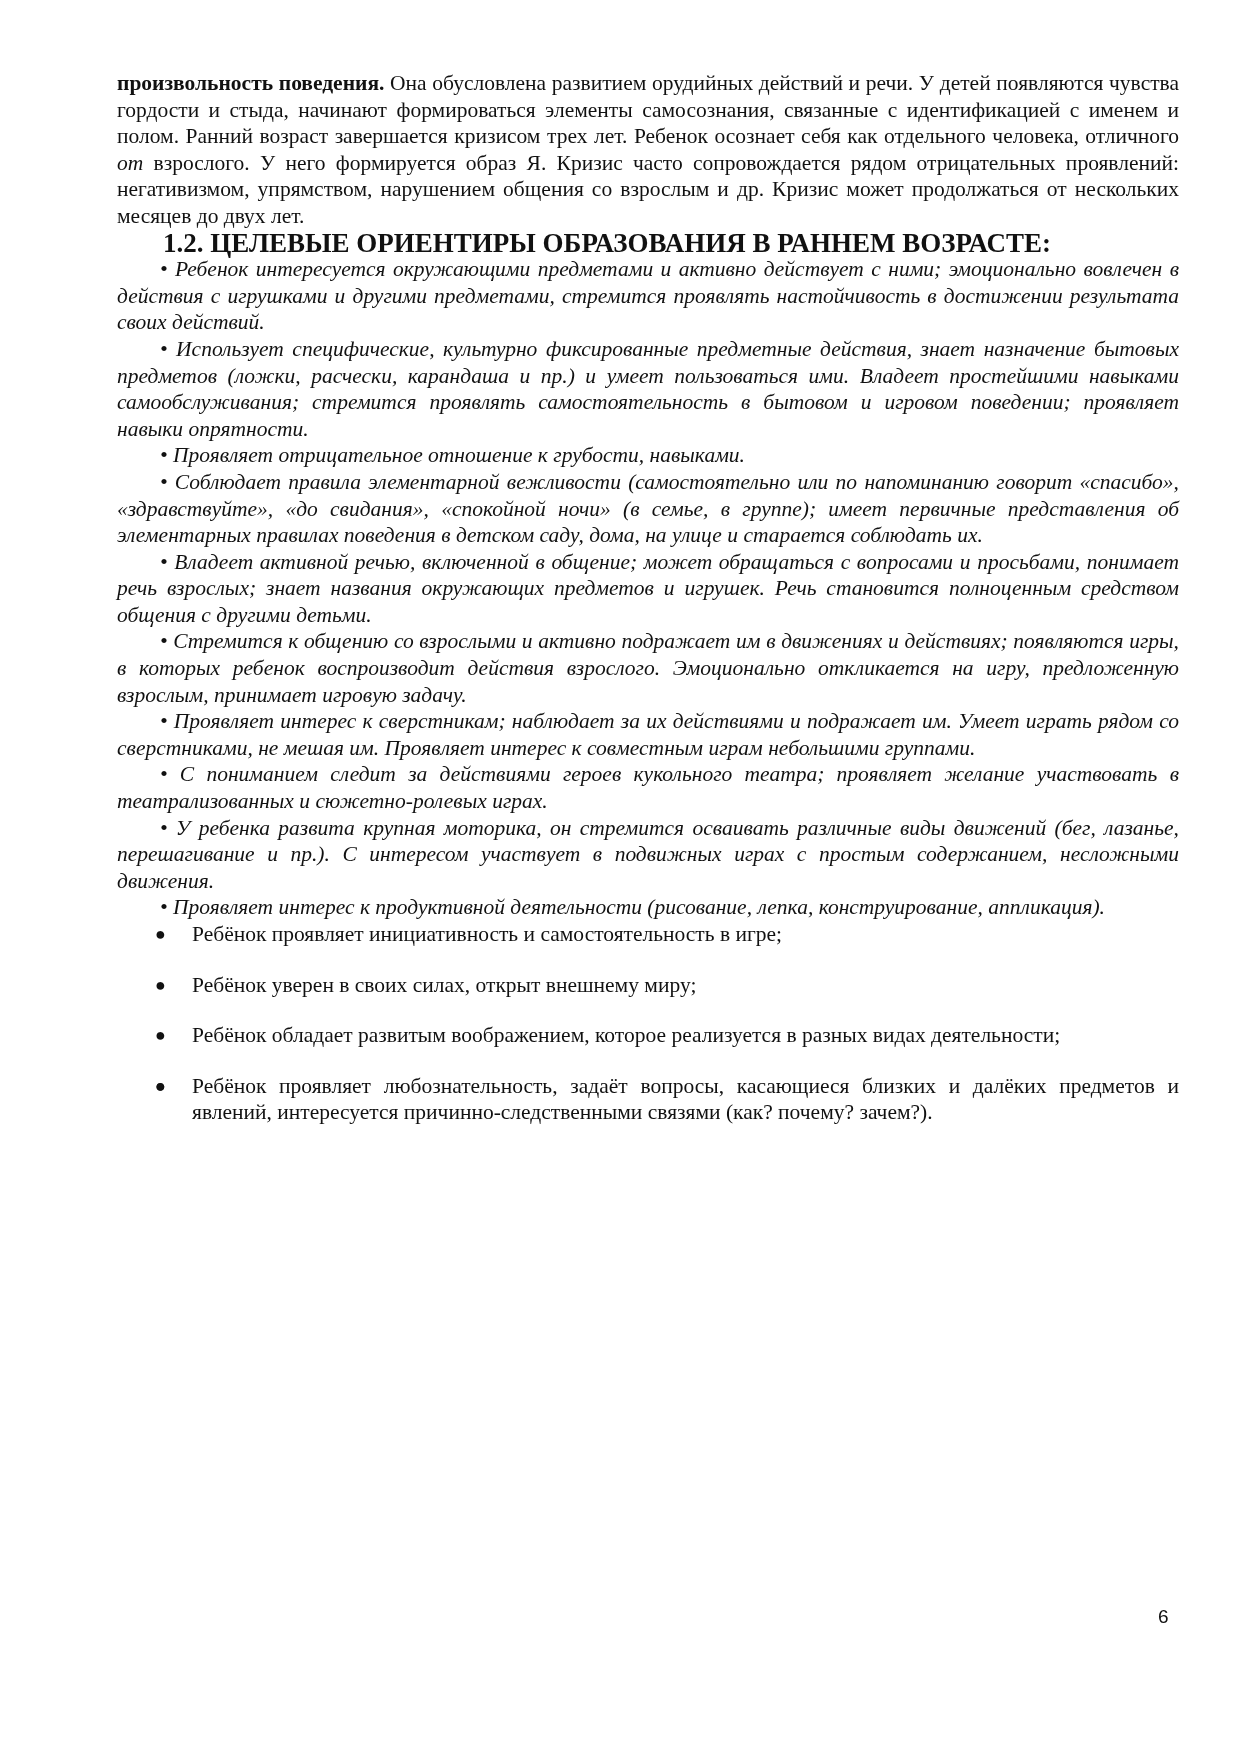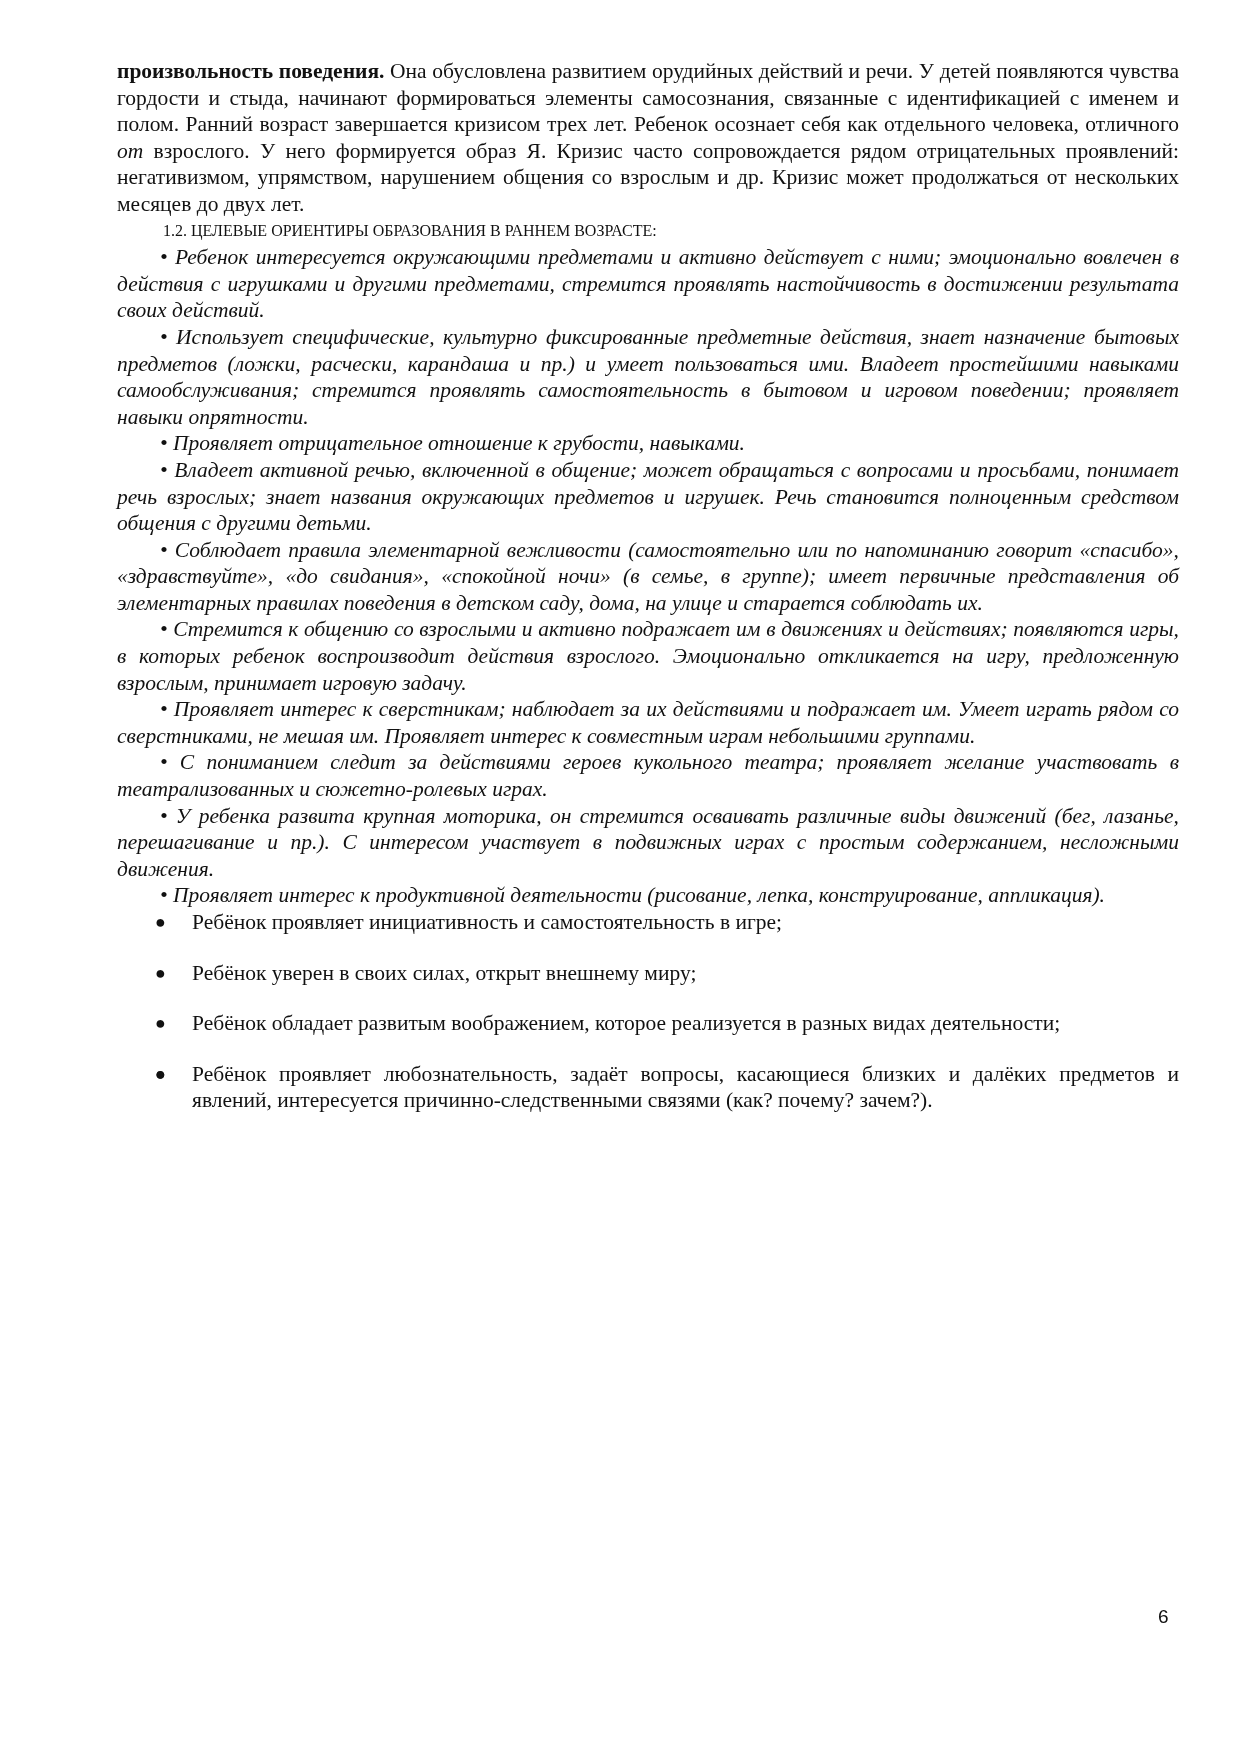--- a/index.html
+++ b/index.html
@@ -1,45 +1,45 @@
 <!DOCTYPE html>
 <html><head>
 <meta charset="utf-8">
 <style>
   html, body { margin: 0; padding: 0; background: #ffffff; }
   body { width: 1240px; height: 1754px; position: relative; overflow: hidden; }
   .page {
-    position: absolute; left: 117px; top: 58px; width: 1062px;
+    position: absolute; left: 117px; top: 70px; width: 1062px;
     font-family: "Liberation Serif", serif; font-size: 21.5px; line-height: 26.6px;
     color: #111; text-align: justify;
   }
   .page p { margin: 0; }
   .indent { text-indent: 43px; font-style: italic; }
-  .heading { font-weight: normal; margin: 0 0 0 46px !important; font-size: 16px; }
+  .heading { font-weight: bold; margin: 0 0 0 46px !important; font-size: 27px; }
   .bullets { list-style: none; margin: 0; padding: 0; }
   .bullets li { position: relative; padding-left: 75px; margin-bottom: 24px; }
   .bullets li .dot { position: absolute; left: 38px; top: 0; font-size: 18px; }
   .page-number {
     position: absolute; left: 1158px; top: 1606px;
     font-family: "Liberation Sans", sans-serif; font-size: 19px; color: #111;
   }
 </style>
 </head>
 <body>
 
 <div class="page">
   <p><b>произвольность поведения.</b><span> Она обусловлена развитием орудийных действий и речи. У детей появляются чувства гордости и стыда, начинают формироваться элементы самосознания, связанные с идентификацией с именем и полом. Ранний возраст завершается кризисом трех лет. Ребенок осознает себя как отдельного человека, отличного </span><i>от</i><span> взрослого. У него формируется образ Я. Кризис часто сопровождается рядом отрицательных проявлений: негативизмом, упрямством, нарушением общения со взрослым и др. Кризис может продолжаться от нескольких месяцев до двух лет.</span></p>
 
   <p class="heading">1.2. ЦЕЛЕВЫЕ ОРИЕНТИРЫ ОБРАЗОВАНИЯ В РАННЕМ ВОЗРАСТЕ:</p>
 
   <p class="indent">• Ребенок интересуется окружающими предметами и активно действует с ними; эмоционально вовлечен в действия с игрушками и другими предметами, стремится проявлять настойчивость в достижении результата своих действий.</p>
   <p class="indent">• Использует специфические, культурно фиксированные предметные действия, знает назначение бытовых предметов (ложки, расчески, карандаша и пр.) и умеет пользоваться ими. Владеет простейшими навыками самообслуживания; стремится проявлять самостоятельность в бытовом и игровом поведении; проявляет навыки опрятности.</p>
   <p class="indent">• Проявляет отрицательное отношение к грубости, навыками.</p>
+  <p class="indent">• Соблюдает правила элементарной вежливости (самостоятельно или по напоминанию говорит «спасибо», «здравствуйте», «до свидания», «спокойной ночи» (в семье, в группе); имеет первичные представления об элементарных правилах поведения в детском саду, дома, на улице и старается соблюдать их.</p>
   <p class="indent">• Владеет активной речью, включенной в общение; может обращаться с вопросами и просьбами, понимает речь взрослых; знает названия окружающих предметов и игрушек. Речь становится полноценным средством общения с другими детьми.</p>
-  <p class="indent">• Соблюдает правила элементарной вежливости (самостоятельно или по напоминанию говорит «спасибо», «здравствуйте», «до свидания», «спокойной ночи» (в семье, в группе); имеет первичные представления об элементарных правилах поведения в детском саду, дома, на улице и старается соблюдать их.</p>
   <p class="indent">• Стремится к общению со взрослыми и активно подражает им в движениях и действиях; появляются игры, в которых ребенок воспроизводит действия взрослого. Эмоционально откликается на игру, предложенную взрослым, принимает игровую задачу.</p>
   <p class="indent">• Проявляет интерес к сверстникам; наблюдает за их действиями и подражает им. Умеет играть рядом со сверстниками, не мешая им. Проявляет интерес к совместным играм небольшими группами.</p>
   <p class="indent">• С пониманием следит за действиями героев кукольного театра; проявляет желание участвовать в театрализованных и сюжетно-ролевых играх.</p>
   <p class="indent">• У ребенка развита крупная моторика, он стремится осваивать различные виды движений (бег, лазанье, перешагивание и пр.). С интересом участвует в подвижных играх с простым содержанием, несложными движения.</p>
   <p class="indent">• Проявляет интерес к продуктивной деятельности (рисование, лепка, конструирование, аппликация).</p>
 
   <ul class="bullets">
     <li><span class="dot">●</span><span>Ребёнок проявляет инициативность и самостоятельность в игре;</span></li>
     <li><span class="dot">●</span><span>Ребёнок уверен в своих силах, открыт внешнему миру;</span></li>
     <li><span class="dot">●</span><span>Ребёнок обладает развитым воображением, которое реализуется в разных видах деятельности;</span></li>

